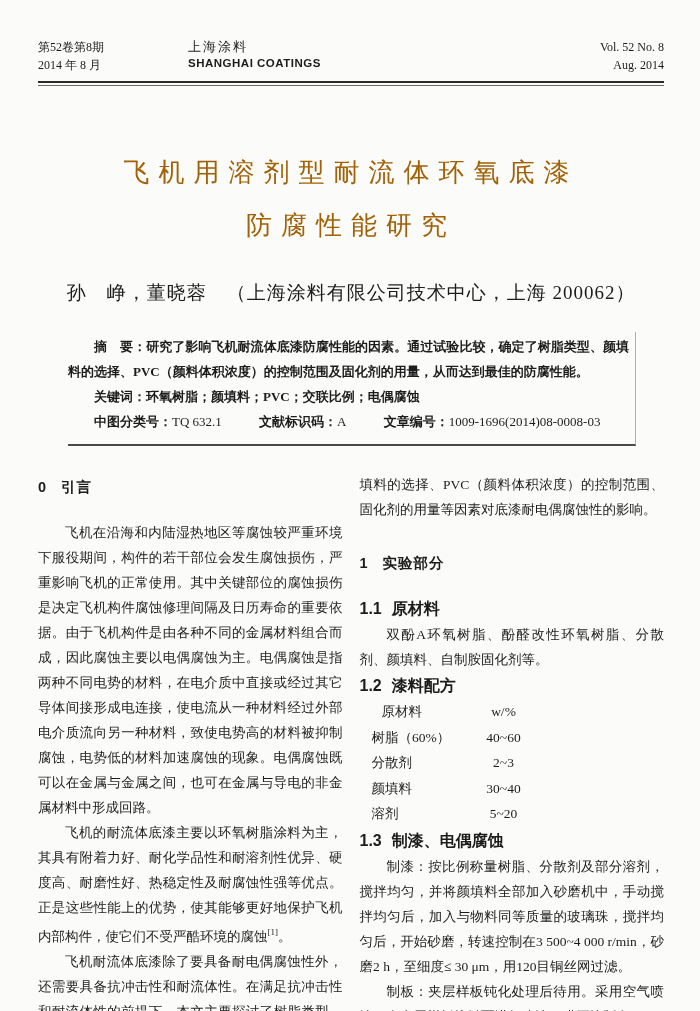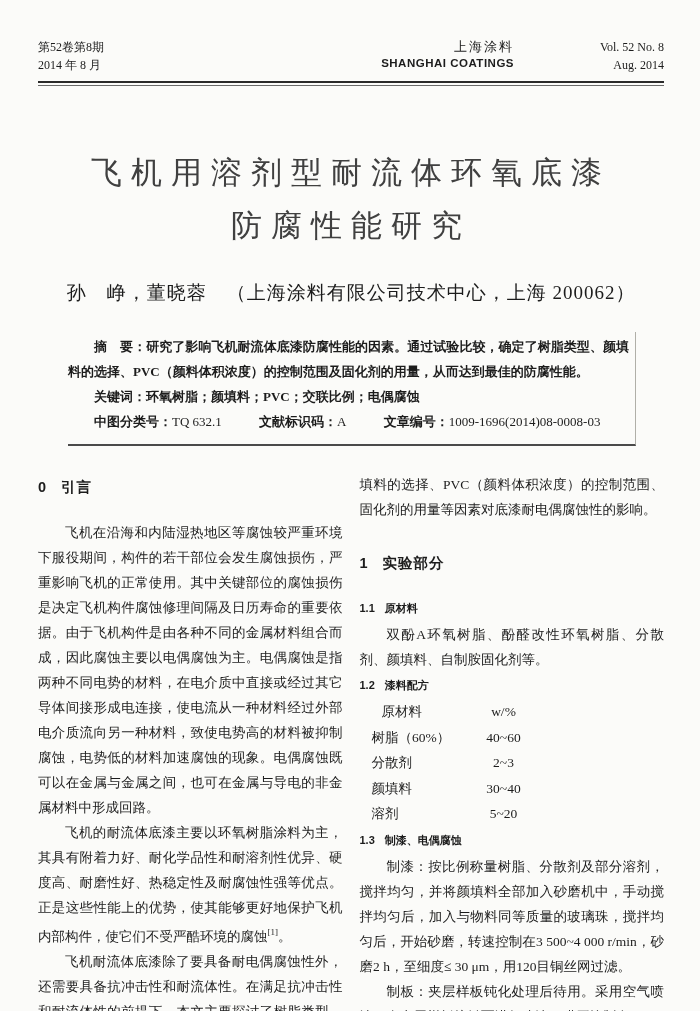--- a/index.html
+++ b/index.html
@@ -9,30 +9,30 @@
     color: #1c1c1c;
     font-family: "Liberation Serif", "DejaVu Serif", serif;
     overflow: hidden;
   }
   .page { width: 700px; height: 1011px; padding: 38px 36px 0 38px; }
 
   
   .runhead { display: flex; justify-content: space-between; align-items: flex-start; }
   .rh-left, .rh-right { font-size: 12px; line-height: 18px; width: 150px; }
   .rh-right { text-align: right; }
-  .rh-center { text-align: right; flex: 1; }
+  .rh-center { text-align: left; flex: 1; }
   .rh-cn { font-size: 13px; line-height: 17px; letter-spacing: 2px; }
   .rh-en { font-size: 11.5px; line-height: 17px; font-family: "Liberation Sans", sans-serif; font-weight: bold; letter-spacing: 0.5px; }
   .head-rule { margin-top: 7px; height: 5px; border-top: 2px solid #2a2a2a; border-bottom: 1px solid #6a6a6a; }
 
   
   .title-block { margin-top: 60px; text-align: center; }
   .title-line {
-    font-size: 31px; line-height: 53px; letter-spacing: 9px;
-    font-weight: 500; color: #404040;
+    font-size: 26px; line-height: 53px; letter-spacing: 9px;
+    font-weight: 500; color: #a16207;
   }
   .authors { margin-top: 28px; text-align: center; font-size: 19px; letter-spacing: 1px; }
 
   
   .abstract-box {
     margin: 26px 28px 0 30px;
     padding: 2px 6px 10px 0;
     border-bottom: 2px solid #4a4a4a;
     border-right: 1px solid #b0afa8;
     font-size: 13px; line-height: 25px;
@@ -52,21 +52,21 @@
   .col p { text-indent: 2em; }
   .col p.cont { text-indent: 0; }
   h2.sec {
     font-family: "Liberation Sans", sans-serif;
     font-size: 14.5px; font-weight: bold; letter-spacing: 1px;
     margin: 4px 0 22px 0; line-height: 22px;
   }
   h2.sec .num { margin-right: 14px; }
   h3.subsec {
     font-family: "Liberation Sans", sans-serif;
-    font-size: 11px; font-weight: bold;
+    font-size: 16px; font-weight: bold;
     margin: 1px 0 1px 0; line-height: 25px;
   }
   h3.subsec .num { margin-right: 10px; }
   sup.ref { font-size: 9px; }
 
   
   .ftable { margin: 1px 0 1px 0; }
   .frow { display: flex; line-height: 25.5px; }
   .fname { flex: 0 0 112px; padding-left: 12px; }
   .frow.fhead .fname { padding-left: 22px; }

